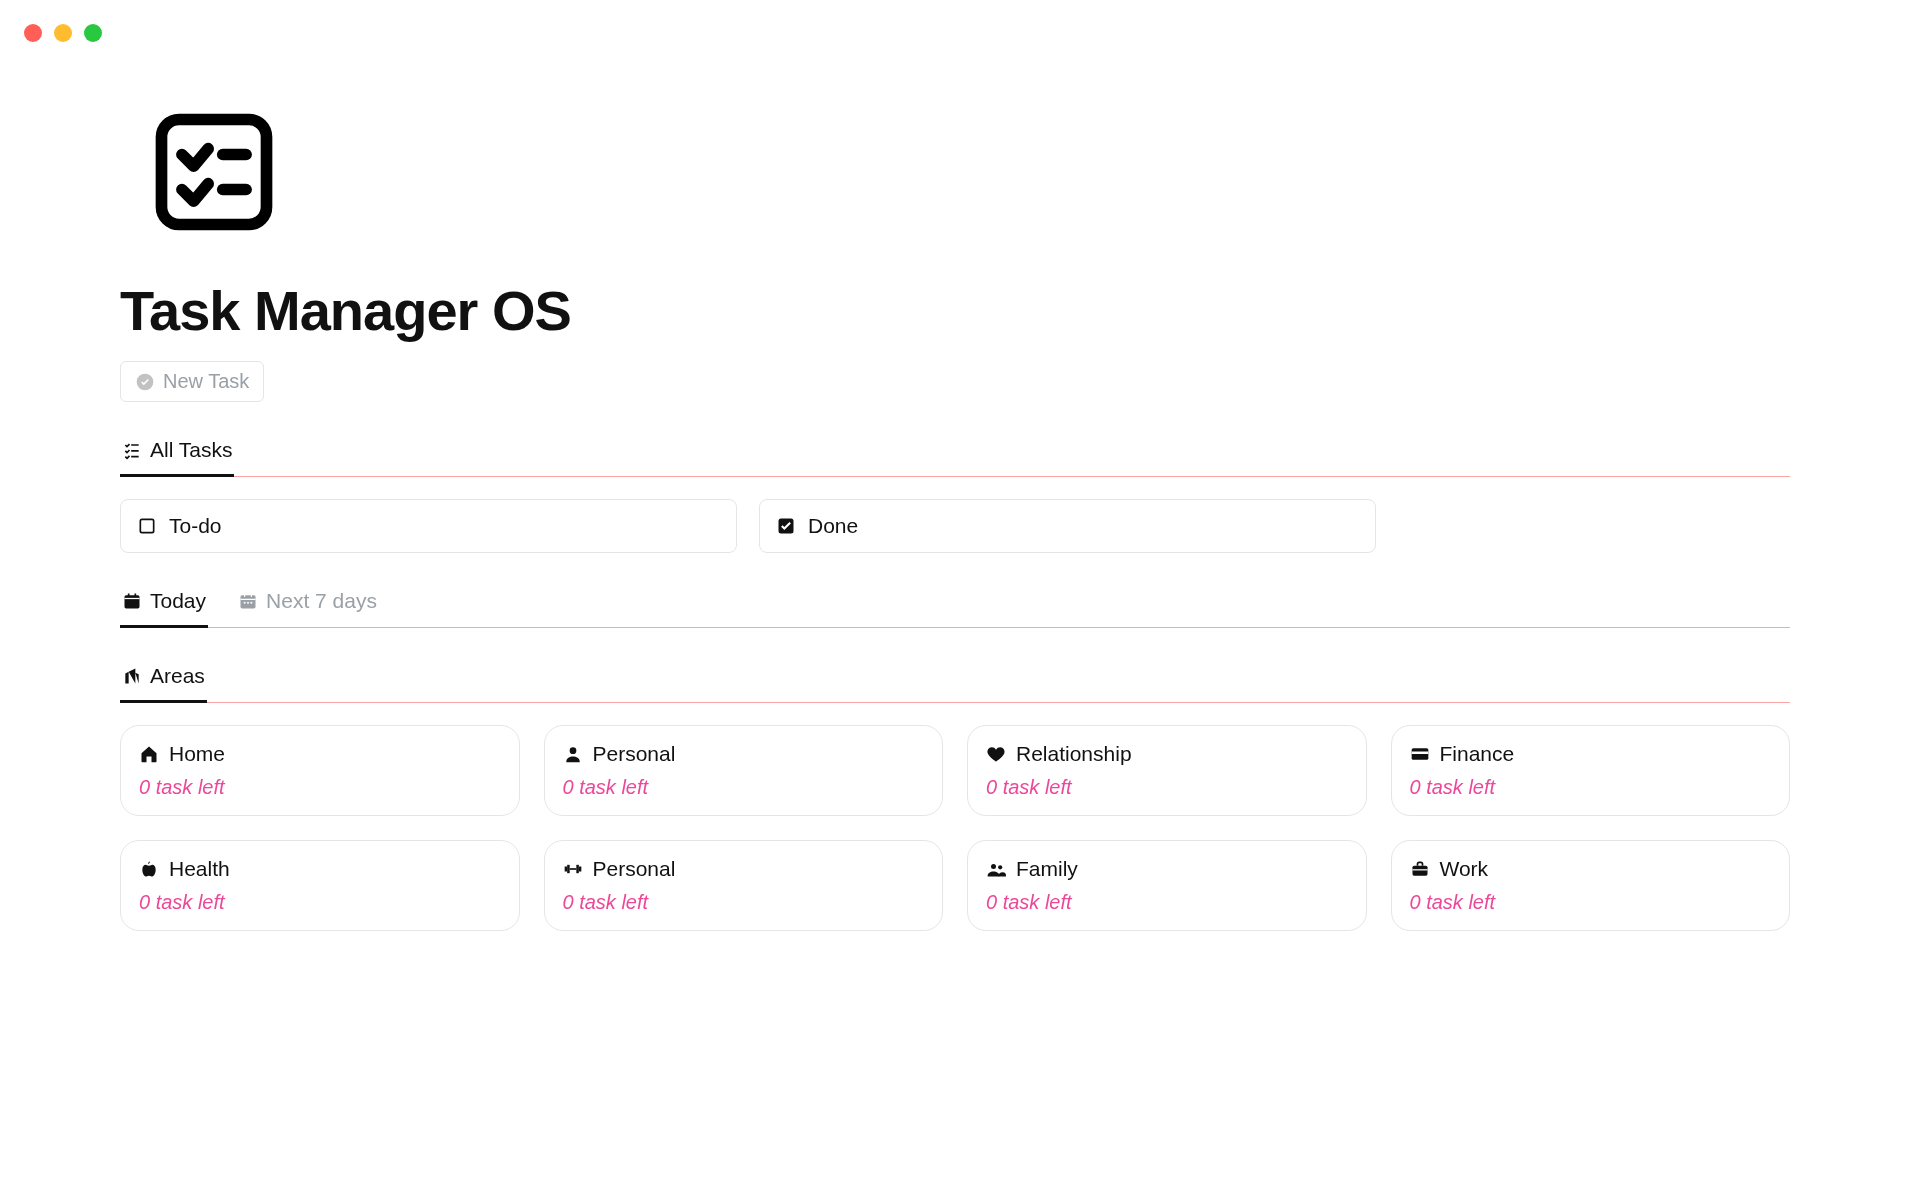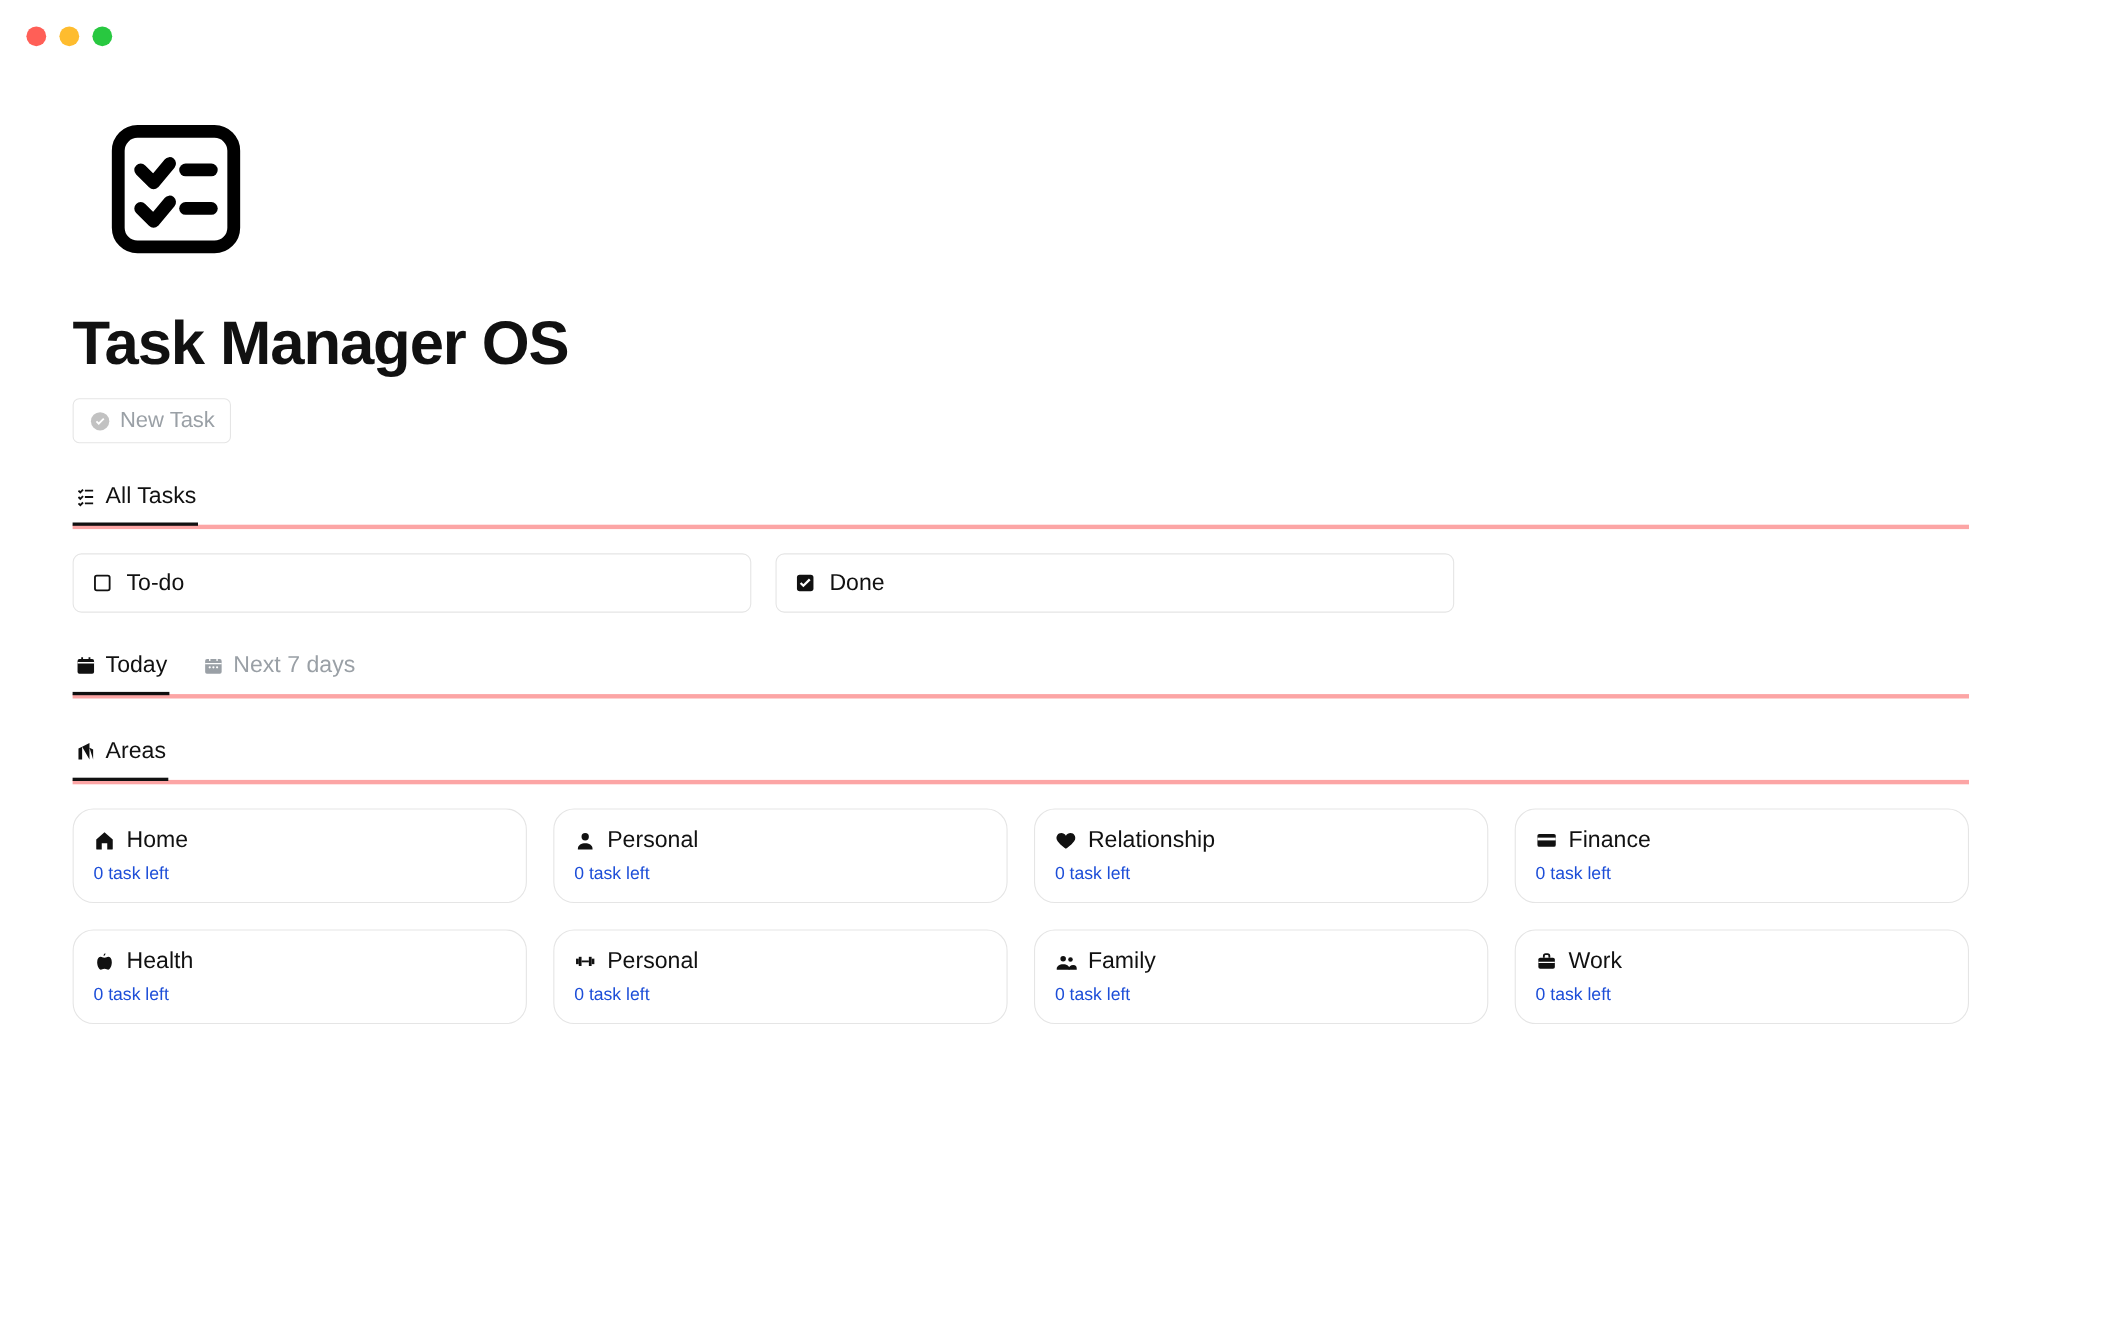--- a/index.html
+++ b/index.html
@@ -3,48 +3,48 @@
 <meta charset="utf-8">
 <style>
   * { box-sizing: border-box; margin: 0; padding: 0; }
   html, body { width: 1920px; height: 1200px; background: #ffffff; font-family: -apple-system, BlinkMacSystemFont, "Segoe UI", Helvetica, Arial, sans-serif; color: #111; }
   .traffic-lights { display: flex; gap: 12px; padding: 24px 0 0 24px; }
   .tl { width: 18px; height: 18px; border-radius: 50%; }
   .tl.red { background: #ff5f57; }
   .tl.yellow { background: #febc2e; }
   .tl.green { background: #28c840; }
 
-  .page { padding: 60px 130px 0 66px; }
+  .page { padding: 60px 130px 0 120px; }
 
   .page-icon { margin-left: 24px; }
   .page-icon svg { width: 140px; height: 140px; }
 
   .page-title { font-size: 56px; font-weight: 700; margin-top: 32px; letter-spacing: -1px; }
 
   .new-task-btn { display: inline-flex; align-items: center; gap: 8px; border: 1px solid #e5e5e5; border-radius: 6px; padding: 8px 14px; margin-top: 18px; color: #9aa0a6; font-size: 20px; cursor: pointer; }
   .new-task-btn svg { width: 20px; height: 20px; fill: #c2c2c2; }
 
-  .tab-row { display: flex; gap: 28px; border-bottom: 4px solid #fca5a5; margin-top: 26px; align-items: flex-start; }
+  .tab-row { display: flex; gap: 28px; border-bottom: 1px solid #fca5a5; margin-top: 26px; align-items: flex-start; }
   .tab { display: inline-flex; align-items: center; gap: 8px; padding: 10px 2px 12px 2px; font-size: 21px; color: #9aa0a6; font-weight: 500; cursor: pointer; border-bottom: 3px solid transparent; margin-bottom: -1px; }
   .tab.active { color: #111; border-bottom-color: #111; }
   .tab svg { width: 20px; height: 20px; }
   .tab.active svg { fill: #111; }
   .tab:not(.active) svg { fill: #9aa0a6; }
 
   .tab-row.narrow .tab.active { border-bottom-width: 3px; }
 
   .status-row { display: flex; gap: 22px; margin-top: 22px; }
   .status-card { border: 1px solid #e5e5e5; border-radius: 8px; padding: 14px 16px; width: 617px; display: flex; align-items: center; gap: 12px; font-size: 21px; font-weight: 500; cursor: pointer; }
   .status-card svg { width: 20px; height: 20px; }
 
   .areas-grid { display: grid; grid-template-columns: repeat(4, 1fr); gap: 24px; margin-top: 22px; }
   .area-card { border: 1px solid #e5e5e5; border-radius: 19px; padding: 16px 18px; cursor: pointer; }
   .area-head { display: flex; align-items: center; gap: 10px; font-size: 21px; font-weight: 500; }
   .area-head svg { width: 20px; height: 20px; fill: #111; }
-  .area-sub { font-size: 16px; color: #1d4ed8; margin-top: 10px; font-weight: 400; }
+  .area-sub { font-size: 20px; color: #ec4899; margin-top: 10px; font-weight: 400; font-style: italic; }
 </style>
 </head>
 <body>
 
 <svg width="0" height="0" style="position:absolute">
   <defs>
     <symbol id="ic-checklist" viewBox="0 0 24 24">
         <path d="M4 4h16v16H4z" fill="none" stroke="#000" stroke-width="2"></path>
         <path d="M7 9l2 2 3-4M7 15l2 2 3-4" fill="none" stroke="#000" stroke-width="2"></path>
         <path d="M14 9h4M14 15h4" stroke="#000" stroke-width="2"></path>

